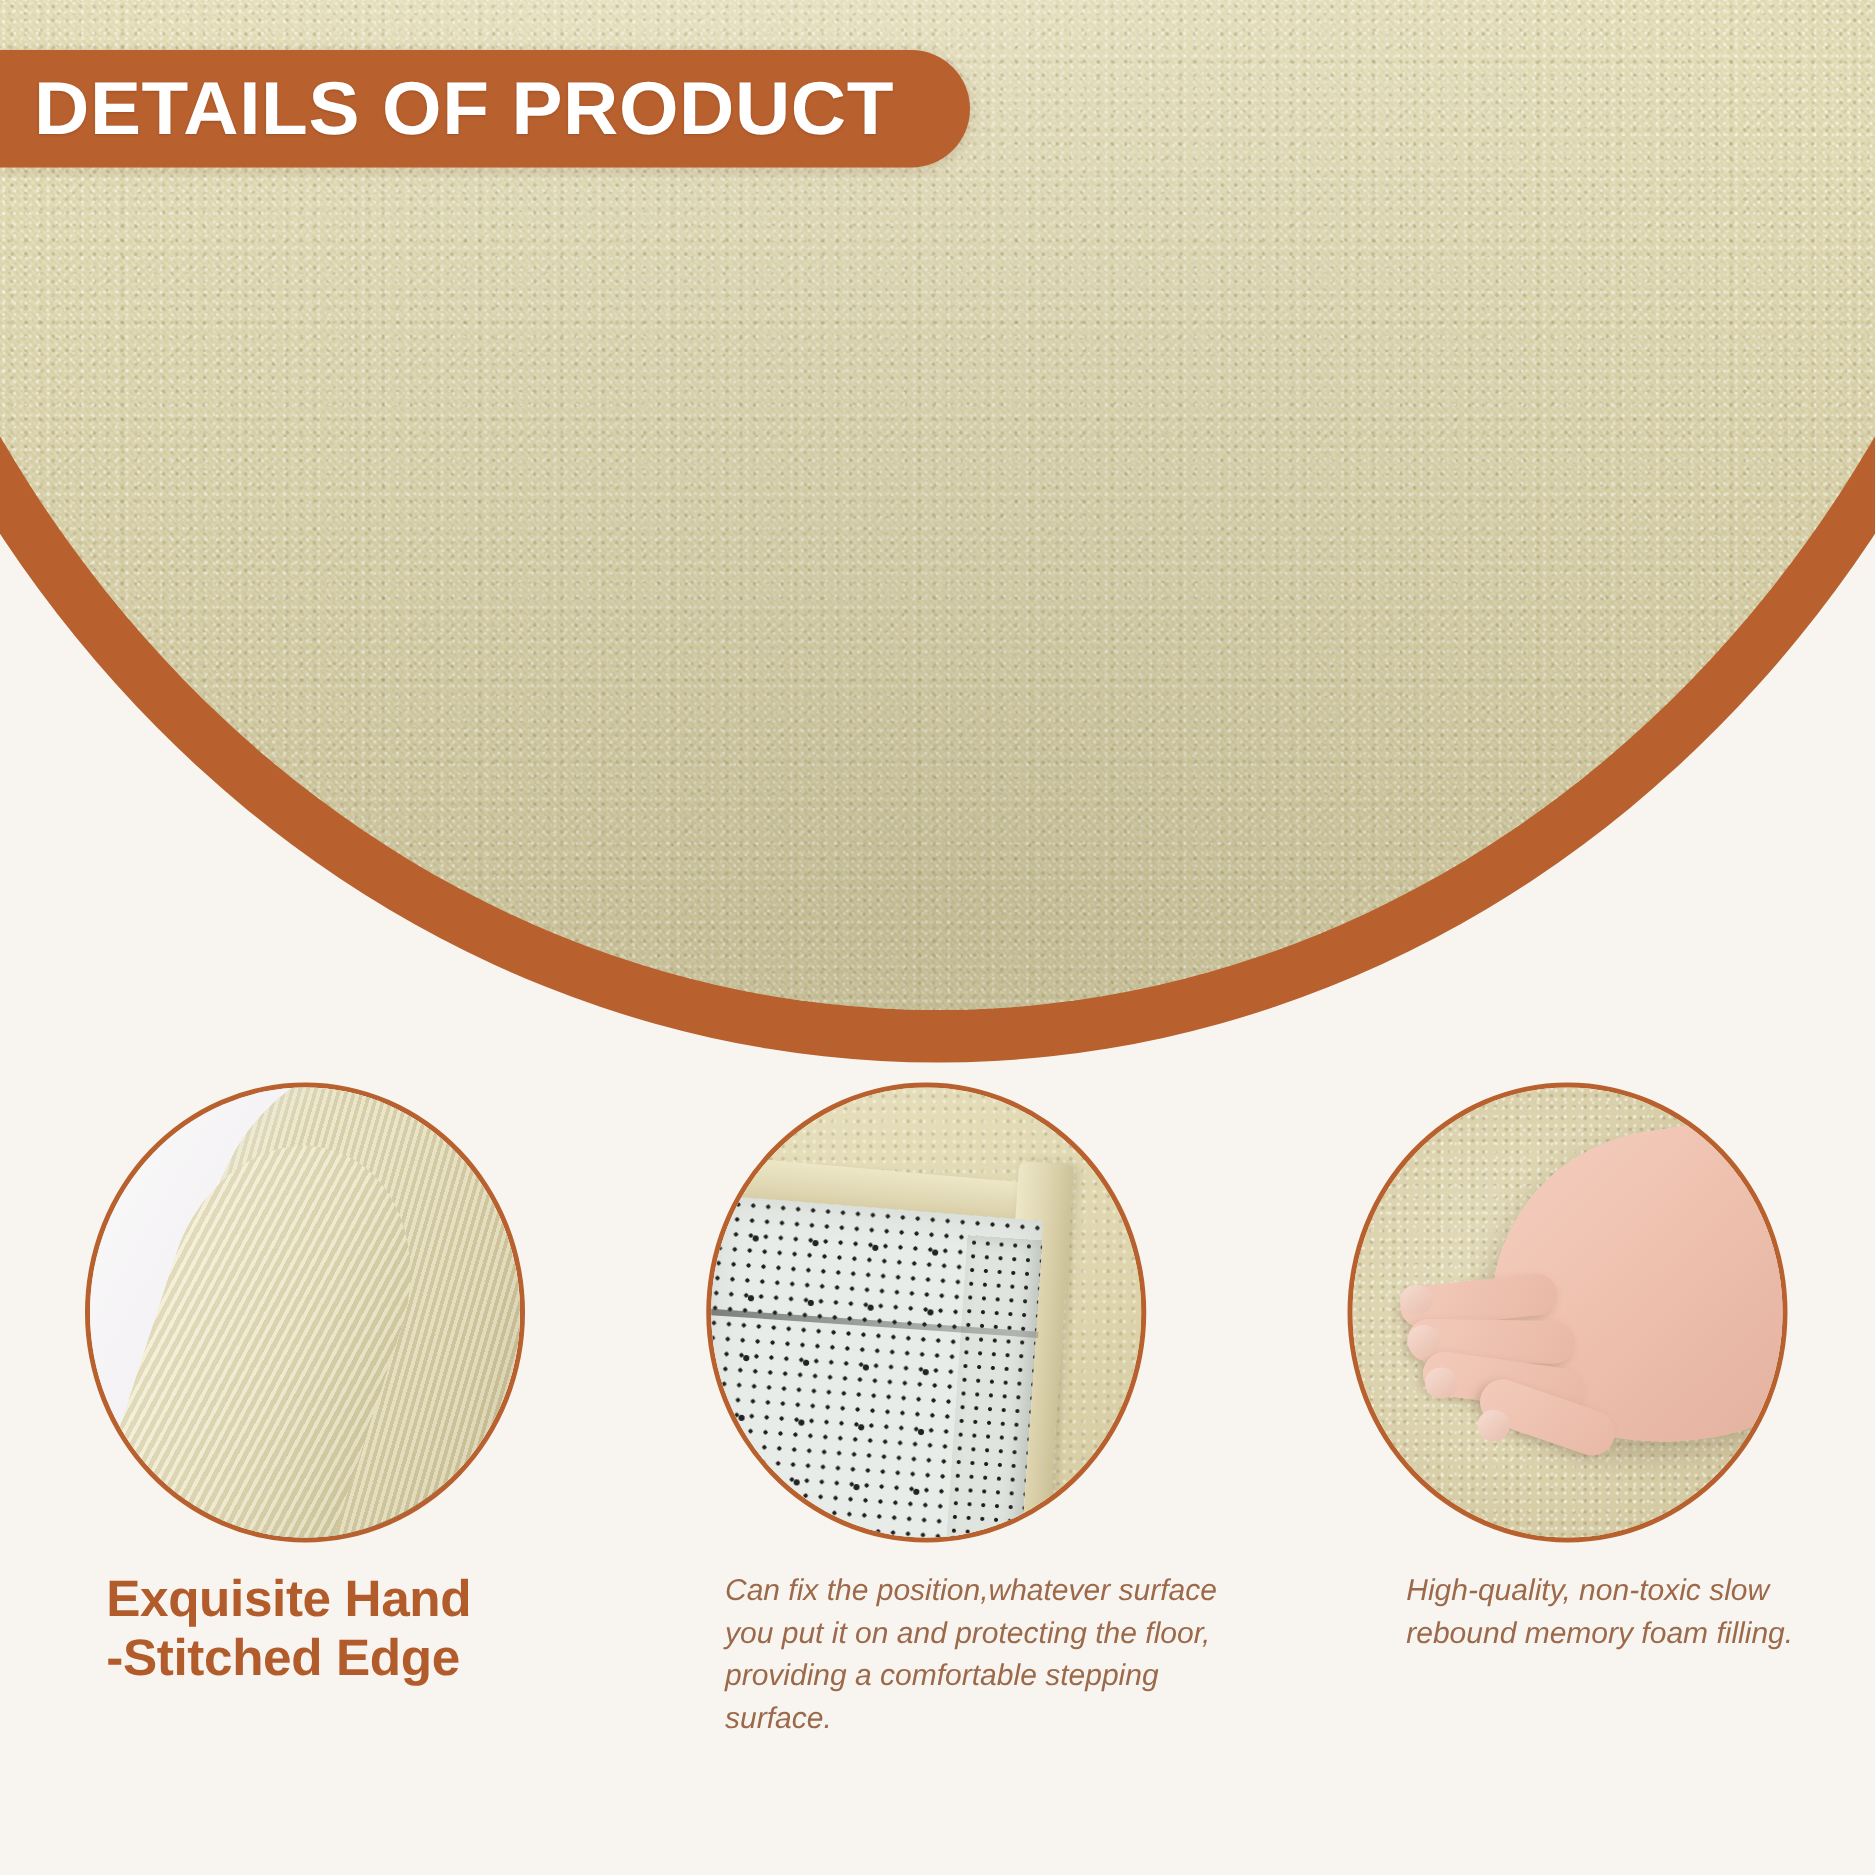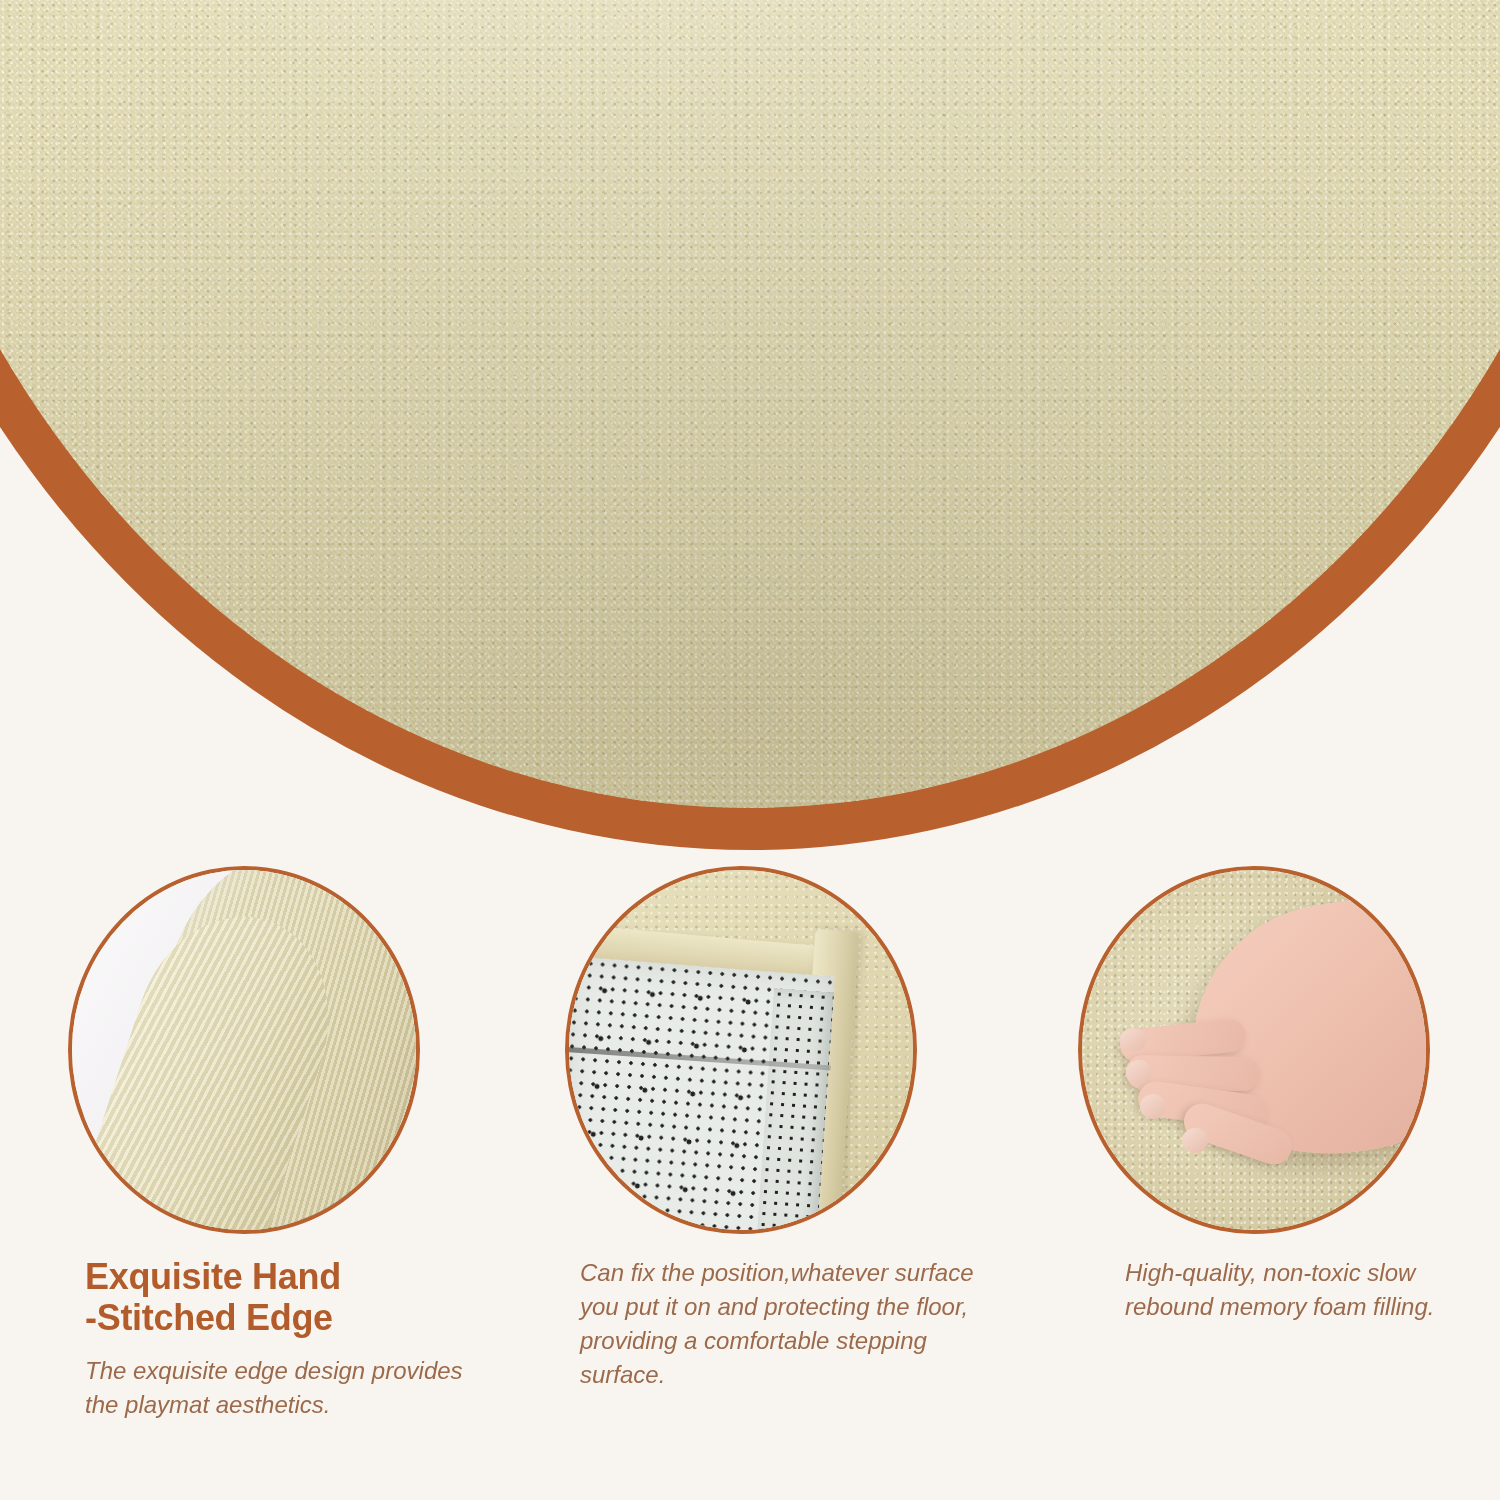--- a/index.html
+++ b/index.html
@@ -220,21 +220,21 @@
   .n4{left:100px;top:258px;width:26px;height:25px;}
 
   
   .feature{position:absolute;top:1256px;}
   #feat-1{left:85px;width:420px;}
   #feat-2{left:580px;width:420px;}
   #feat-3{left:1125px;width:360px;}
 
   .feat-title{
     color:#B35C2B;
-    font-size:36px;
+    font-size:41px;
     line-height:1.14;
     font-weight:700;
     letter-spacing:-.3px;
     margin:0 0 16px 0;
     font-family:"Liberation Sans", sans-serif;
     white-space:pre-line;
   }
   #feat-2 .feat-title{margin-bottom:36px;}
   #feat-3 .feat-title{margin-bottom:18px;}
 
@@ -253,20 +253,23 @@
 
 <div id="stage">
 
   <div id="hero">
     <div id="top-sliver"></div>
     <div id="mat-band"></div>
     <div id="mat-face"></div>
     <div id="mat-shade"></div>
   </div>
 
+  <div id="title-badge">
+    <span id="title-text">DETAILS OF PRODUCT</span>
+  </div>
 
   <div class="circle" id="circle-edge">
     <div class="circ-inner">
       <div class="c1-bg"></div>
       <div class="c1-dark"></div>
       <div class="c1-liner"></div>
       <div class="c1-roll"></div>
       <div class="c1-roll2"></div>
     </div>
   </div>
@@ -294,22 +297,20 @@
       <div class="nail n1"></div>
       <div class="nail n2"></div>
       <div class="nail n3"></div>
       <div class="nail n4"></div>
     </div>
   </div>
 
   <div class="feature" id="feat-1">
     <h2 class="feat-title">Exquisite Hand
 -Stitched Edge</h2>
-    <p class="feat-desc">The exquisite edge design provides
-the playmat aesthetics.</p>
   </div>
 
   <div class="feature" id="feat-2">
     <p class="feat-desc">Can fix the position,whatever surface
 you put it on and protecting the floor,
 providing a comfortable stepping surface.</p>
   </div>
 
   <div class="feature" id="feat-3">
     <p class="feat-desc">High-quality, non-toxic slow

